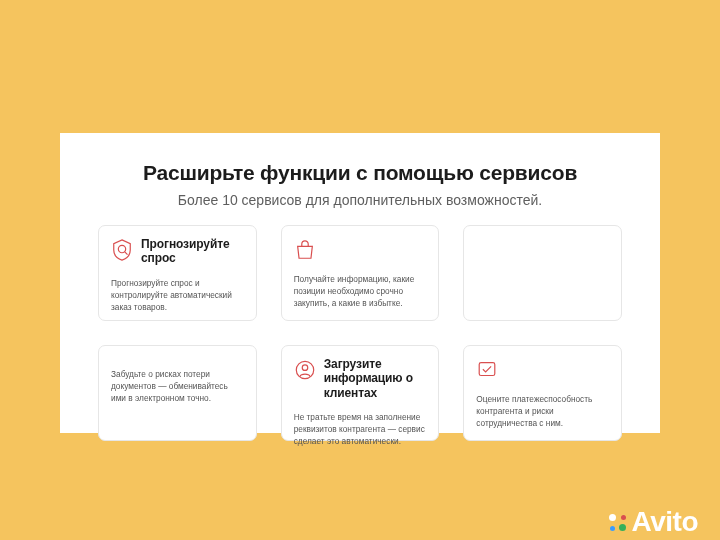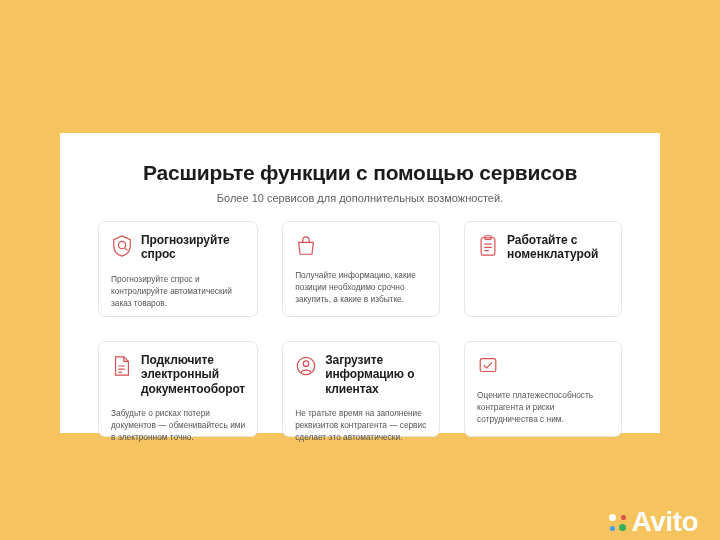--- a/index.html
+++ b/index.html
@@ -34,21 +34,21 @@
     text-align: center;
     font-size: 21px;
     font-weight: bold;
     color: #1c1c1c;
     letter-spacing: -0.2px;
     margin: 7px 0 0 0;
     line-height: 1.2;
   }
   .subhead {
     text-align: center;
-    font-size: 11px;
+    font-size: 14px;
     color: #5e5e5e;
     margin: 7px 0 0 0;
   }
   .grid {
     margin-top: 17px;
     display: grid;
     grid-template-columns: repeat(3, 1fr);
     grid-auto-rows: 96px;
     column-gap: 12px;
     row-gap: 11px;
@@ -149,43 +149,23 @@
             <svg viewBox="0 0 24 26" width="22" height="24" fill="none" stroke="#d94f4f" stroke-width="1.3">
               <path d="M4 9 H20 L18.5 22 H5.5 Z"></path>
               <path d="M8.5 9 V6.5 A3.5 3.5 0 0 1 15.5 6.5 V9"></path>
             </svg>
           </span>
         </div>
         <div class="feature-desc">Получайте информацию, какие позиции необходимо срочно закупить, а какие в избытке.</div>
       </div>
 
       <div class="feature">
-        <div class="feature-head">
-          <span class="feature-icon">
-            <svg viewBox="0 0 24 26" width="22" height="24" fill="none" stroke="#d94f4f" stroke-width="1.3">
-              <rect x="4.5" y="4" width="15" height="19" rx="2"></rect>
-              <rect x="8.5" y="1.8" width="7" height="4" rx="1.2"></rect>
-              <path d="M8 11 H16 M8 14.5 H16 M8 18 H13"></path>
-            </svg>
-          </span>
-          <span class="feature-title">Работайте с номенклатурой</span>
-        </div>
-      </div>
-
-      <div class="feature">
-        <div class="feature-head">
-          <span class="feature-icon">
-            <svg viewBox="0 0 24 26" width="22" height="24" fill="none" stroke="#d94f4f" stroke-width="1.3">
-              <path d="M5 3 H14 L19 8 V23 H5 Z"></path>
-              <path d="M14 3 V8 H19"></path>
-              <path d="M8 13 H15 M8 16.5 H15 M8 20 H12"></path>
-            </svg>
-          </span>
-          <span class="feature-title">Подключите электронный документооборот</span>
-        </div>
+      </div>
+
+      <div class="feature">
         <div class="feature-desc">Забудьте о рисках потери документов — обменивайтесь ими в электронном точно.</div>
       </div>
 
       <div class="feature">
         <div class="feature-head">
           <span class="feature-icon">
             <svg viewBox="0 0 24 26" width="22" height="24" fill="none" stroke="#d94f4f" stroke-width="1.3">
               <circle cx="12" cy="13" r="9.5"></circle>
               <circle cx="12" cy="10.5" r="3"></circle>
               <path d="M6.5 20 C7.8 16.8 16.2 16.8 17.5 20"></path>

